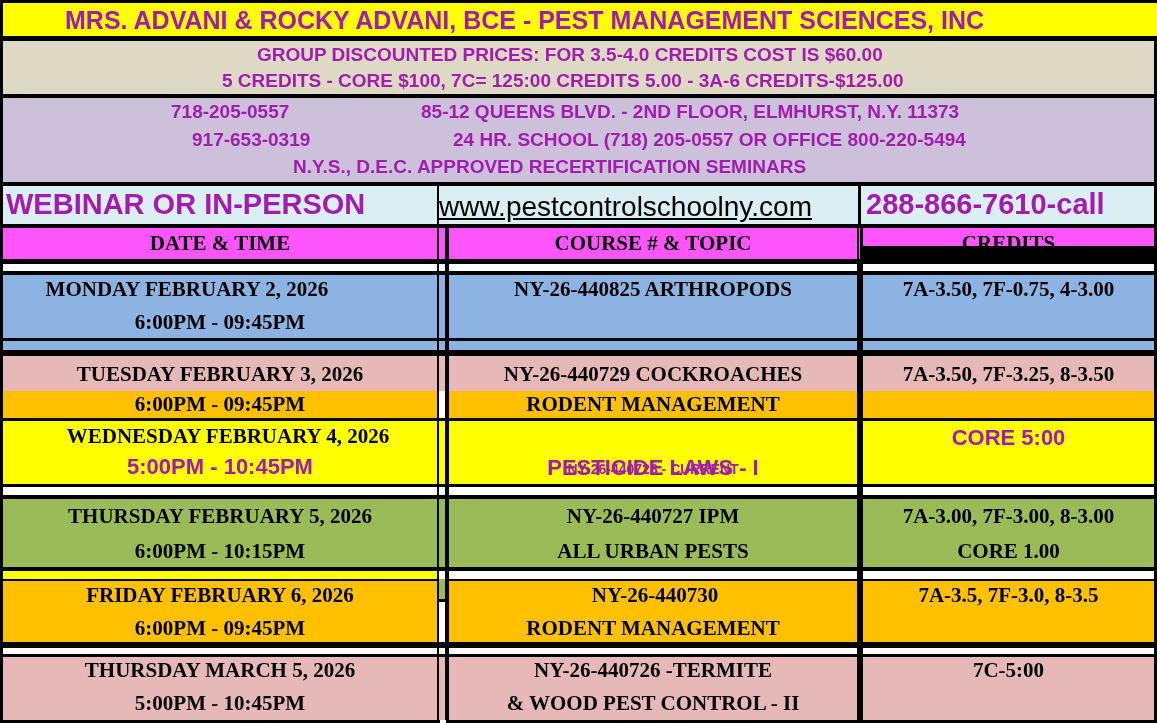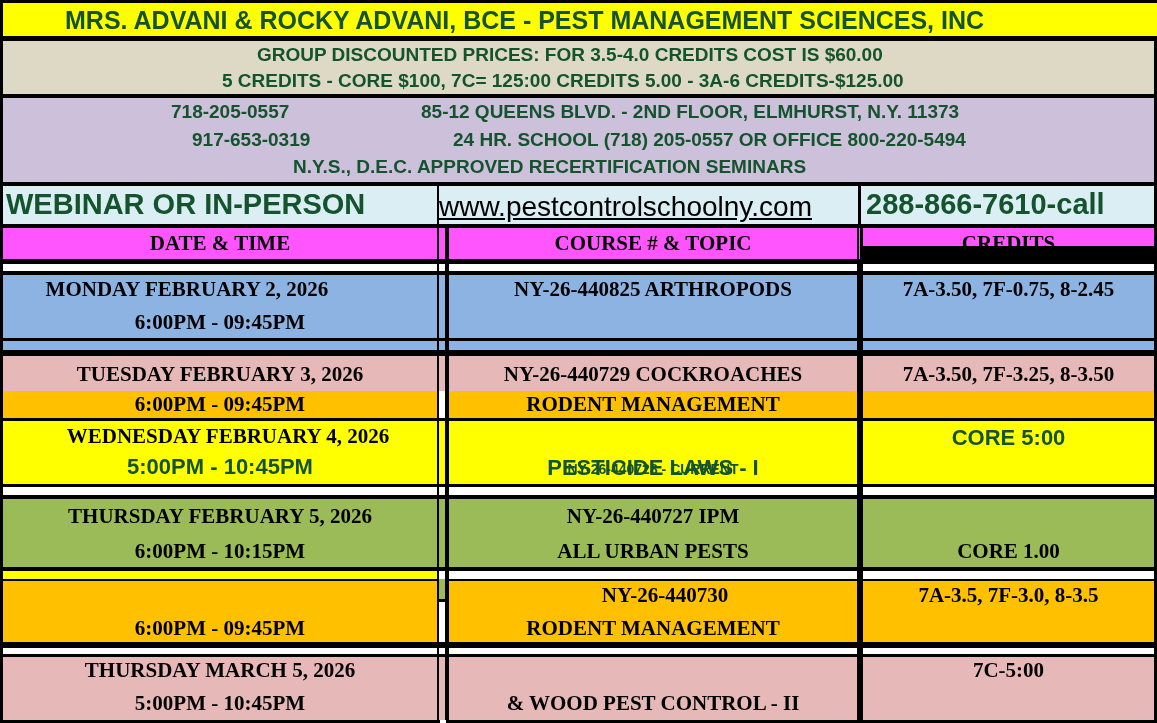--- a/index.html
+++ b/index.html
@@ -1,18 +1,18 @@
 <!DOCTYPE html>
 <html><head>
 <meta charset="utf-8">
 <style>
   html, body { margin:0; padding:0; background:#ffffff; }
   body { width:1157px; height:723px; position:relative; overflow:hidden; }
   .abs { position:absolute; box-sizing:border-box; }
-  .sans { font-family:"Liberation Sans", "DejaVu Sans", sans-serif; font-weight:bold; color:#14532d; }
+  .sans { font-family:"Liberation Sans", "DejaVu Sans", sans-serif; font-weight:bold; color:#a21caf; }
   .serif { font-family:"Liberation Serif", "DejaVu Serif", serif; font-weight:bold; color:#000000; }
   .blk { background:#000; }
   .line { white-space:nowrap; line-height:1; }
   .center { text-align:center; }
   a.url { color:#000; text-decoration:underline; }
 </style>
 </head>
 <body>
 
 <div class="abs blk" style="left:0;top:0;width:1157px;height:38px;"></div>
@@ -68,21 +68,21 @@
 
 <div class="abs" style="left:3px;top:275px;width:434px;height:63px;background:#8db3e2;">
   <div class="abs serif line center" style="left:0;width:368px;top:4px;font-size:21px;">MONDAY FEBRUARY 2, 2026</div>
   <div class="abs serif line center" style="left:0;width:434px;top:37px;font-size:21px;">6:00PM - 09:45PM</div>
 </div>
 <div class="abs" style="left:439px;top:275px;width:6px;height:63px;background:#8db3e2;"></div>
 <div class="abs" style="left:449px;top:275px;width:408px;height:63px;background:#8db3e2;">
   <div class="abs serif line center" style="left:0;width:408px;top:4px;font-size:21px;">NY-26-440825 ARTHROPODS</div>
 </div>
 <div class="abs" style="left:863px;top:275px;width:291px;height:63px;background:#8db3e2;">
-  <div class="abs serif line center" style="left:0;width:291px;top:4px;font-size:21px;">7A-3.50, 7F-0.75, 8-2.45</div>
+  <div class="abs serif line center" style="left:0;width:291px;top:4px;font-size:21px;">7A-3.50, 7F-0.75, 4-3.00</div>
 </div>
 
 <div class="abs" style="left:3px;top:341px;width:434px;height:9px;background:#8db3e2;"></div>
 <div class="abs" style="left:439px;top:341px;width:6px;height:9px;background:#8db3e2;"></div>
 <div class="abs" style="left:449px;top:341px;width:408px;height:9px;background:#8db3e2;"></div>
 <div class="abs" style="left:863px;top:341px;width:291px;height:9px;background:#8db3e2;"></div>
 
 <div class="abs" style="left:3px;top:356px;width:434px;height:35px;background:#e6b8b7;padding-left:16px;">
   <div class="abs serif line center" style="left:0;width:434px;top:8px;font-size:21px;">TUESDAY FEBRUARY 3, 2026</div>
 </div>
@@ -123,52 +123,55 @@
 <div class="abs" style="left:3px;top:499px;width:434px;height:68px;background:#9bbb59;">
   <div class="abs serif line center" style="left:0;width:434px;top:7px;font-size:21px;">THURSDAY FEBRUARY 5, 2026</div>
   <div class="abs serif line center" style="left:0;width:434px;top:42px;font-size:21px;">6:00PM - 10:15PM</div>
 </div>
 <div class="abs" style="left:439px;top:499px;width:6px;height:68px;background:#9bbb59;"></div>
 <div class="abs" style="left:449px;top:499px;width:408px;height:68px;background:#9bbb59;">
   <div class="abs serif line center" style="left:0;width:408px;top:7px;font-size:21px;">NY-26-440727 IPM</div>
   <div class="abs serif line center" style="left:0;width:408px;top:42px;font-size:21px;">ALL URBAN PESTS</div>
 </div>
 <div class="abs" style="left:863px;top:499px;width:291px;height:68px;background:#9bbb59;">
+  <div class="abs serif line center" style="left:0;width:291px;top:7px;font-size:21px;">7A-3.00, 7F-3.00, 8-3.00</div>
   <div class="abs serif line center" style="left:0;width:291px;top:42px;font-size:21px;">CORE 1.00</div>
 </div>
 
 <div class="abs" style="left:3px;top:571px;width:434px;height:8px;background:#ffff00;"></div>
 <div class="abs" style="left:439px;top:571px;width:6px;height:8px;background:#ffffff;"></div>
 <div class="abs" style="left:449px;top:571px;width:408px;height:8px;background:#ffffff;"></div>
 <div class="abs" style="left:863px;top:571px;width:291px;height:8px;background:#ffffff;"></div>
 
 <div class="abs" style="left:3px;top:581px;width:434px;height:61px;background:#ffc000;">
+  <div class="abs serif line center" style="left:0;width:434px;top:4px;font-size:21px;">FRIDAY FEBRUARY 6, 2026</div>
   <div class="abs serif line center" style="left:0;width:434px;top:37px;font-size:21px;">6:00PM - 09:45PM</div>
 </div>
 <div class="abs" style="left:439px;top:579px;width:6px;height:20px;background:#9bbb59;"></div>
 <div class="abs" style="left:439px;top:602px;width:6px;height:40px;background:#ffffff;"></div>
 <div class="abs" style="left:449px;top:581px;width:408px;height:61px;background:#ffc000;">
-  <div class="abs serif line center" style="left:12px;width:408px;top:4px;font-size:21px;">NY-26-440730</div>
+  <div class="abs serif line center" style="left:2px;width:408px;top:4px;font-size:21px;">NY-26-440730</div>
   <div class="abs serif line center" style="left:0;width:408px;top:37px;font-size:21px;">RODENT MANAGEMENT</div>
 </div>
 <div class="abs" style="left:863px;top:581px;width:291px;height:61px;background:#ffc000;padding-left:35px;">
   <div class="abs serif line center" style="left:0;width:291px;top:4px;font-size:21px;">7A-3.5, 7F-3.0, 8-3.5</div>
 </div>
 
 <div class="abs" style="left:3px;top:648px;width:434px;height:6px;background:#ffffff;"></div>
 <div class="abs" style="left:439px;top:648px;width:6px;height:6px;background:#ffffff;"></div>
 <div class="abs" style="left:449px;top:648px;width:408px;height:6px;background:#ffffff;"></div>
 <div class="abs" style="left:863px;top:648px;width:291px;height:6px;background:#ffffff;"></div>
 
 <div class="abs" style="left:3px;top:657px;width:434px;height:63px;background:#e6b8b7;">
   <div class="abs serif line center" style="left:0;width:434px;top:3px;font-size:21px;">THURSDAY MARCH 5, 2026</div>
   <div class="abs serif line center" style="left:0;width:434px;top:36px;font-size:21px;">5:00PM - 10:45PM</div>
 </div>
 <div class="abs" style="left:439px;top:657px;width:6px;height:66px;background:#e6b8b7;"></div>
 <div class="abs" style="left:449px;top:657px;width:408px;height:63px;background:#e6b8b7;">
+  <div class="abs serif line center" style="left:0;width:408px;top:3px;font-size:21px;">NY-26-440726 -TERMITE</div>
   <div class="abs serif line center" style="left:0;width:408px;top:36px;font-size:21px;">&amp; WOOD PEST CONTROL - II</div>
 </div>
 <div class="abs" style="left:863px;top:657px;width:291px;height:63px;background:#e6b8b7;">
   <div class="abs serif line center" style="left:0;width:291px;top:3px;font-size:21px;">7C-5:00</div>
 </div>
 <div class="abs" style="left:0;top:720px;width:1157px;height:3px;background:#ffffff;"></div>
 <div class="abs" style="left:0;top:720px;width:440px;height:3px;background:#000;"></div>
 <div class="abs" style="left:446px;top:720px;width:711px;height:3px;background:#000;"></div>
 
 </body></html>

